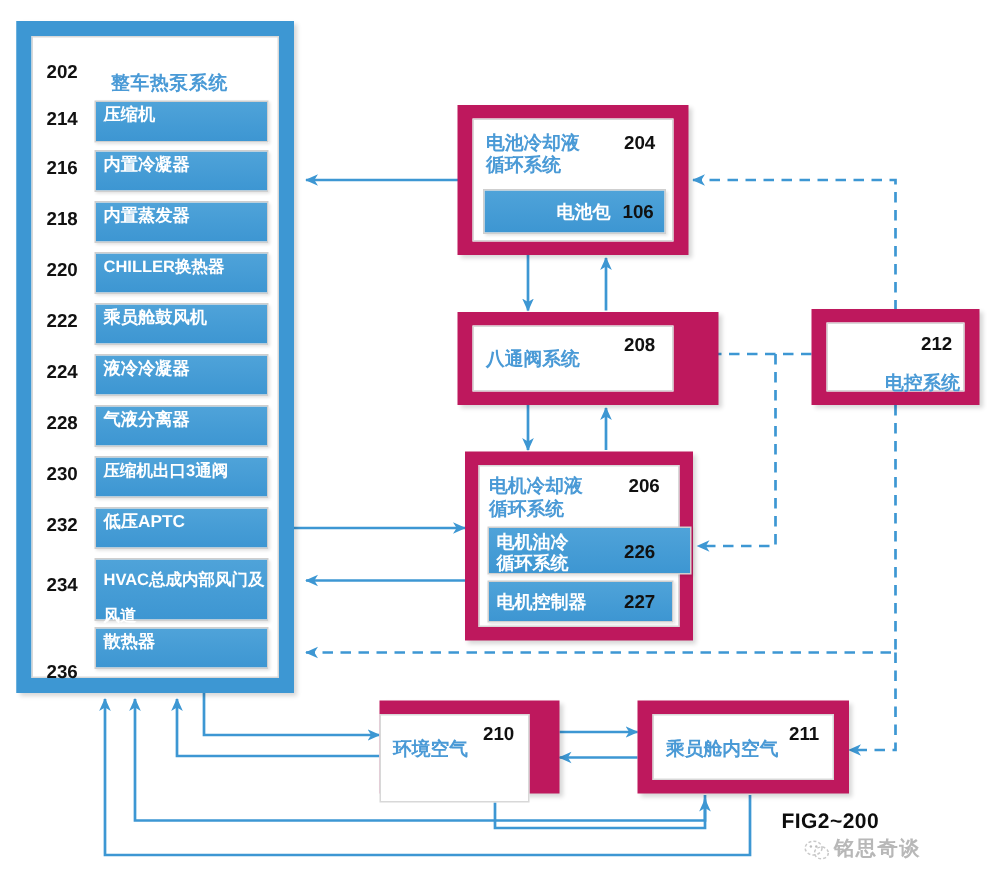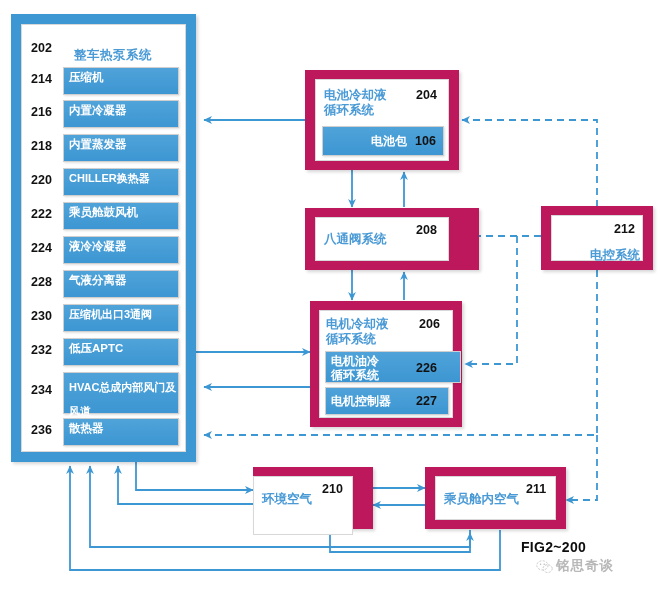--- a/index.html
+++ b/index.html
@@ -180,21 +180,21 @@
 
         <div class="hp-num" style="top:284px">230</div>
         <div class="hp-item" style="top:279px;height:28px;font-size:11px">压缩机出口3通阀</div>
 
         <div class="hp-num" style="top:318px">232</div>
         <div class="hp-item" style="top:313px;height:28px">低压APTC</div>
 
         <div class="hp-num" style="top:358px">234</div>
         <div class="hp-item" style="top:347px;height:42px;font-size:11px;line-height:24px">HVAC总成内部风门及风道</div>
 
-        <div class="hp-num" style="top:398px">236</div>
+        <div class="hp-num" style="top:416px">236</div>
         <div class="hp-item" style="top:393px;height:28px">散热器</div>
       </div>
     </div>
   </div>
 
   <div class="frame" style="left:305px;top:70px;width:154px;height:100px;">
     <div class="frame-inner" style="left:10px;top:9px;width:134px;height:82px;">
       <div class="rbox-title" style="left:8px;top:8px;">电池冷却液
 循环系统</div>
       <div class="rbox-num" style="left:100px;top:8px;">204</div>

